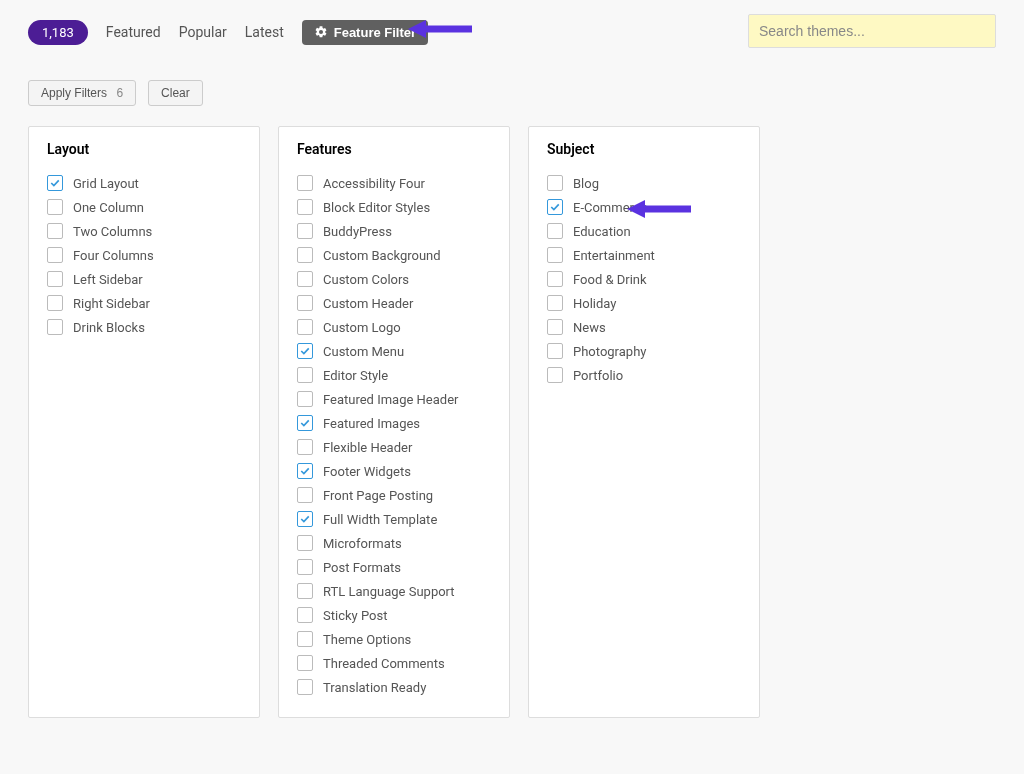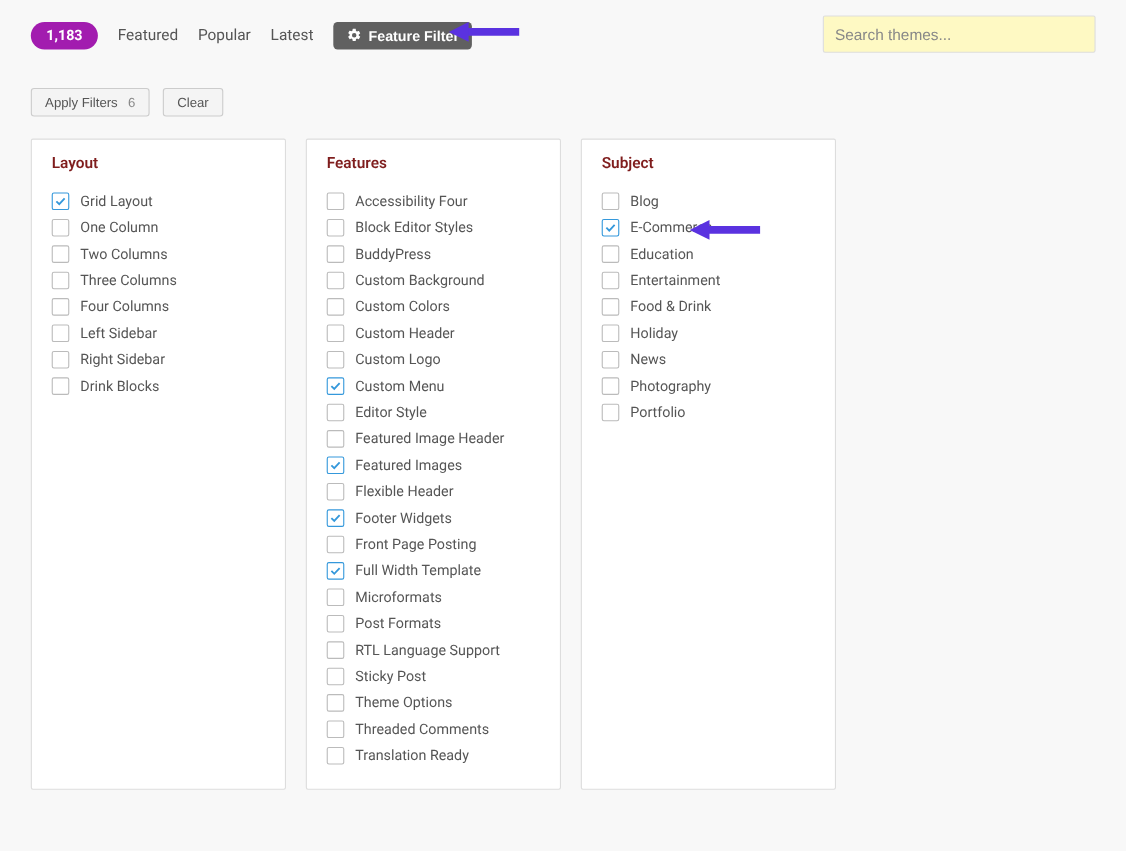--- a/index.html
+++ b/index.html
@@ -14,23 +14,23 @@
     .page {
       padding:14px 28px;
       background:#f8f8f8;
     }
     .header-row {
       display:flex; align-items:center; gap:18px;
       position:relative;
       height:36px;
     }
     .count-pill {
-      background:#a21caf; color:#fff;
+      background:#4c1d95; color:#fff;
       padding:5px 14px; border-radius:18px;
-      font-size:13px; font-weight:700;
+      font-size:13px; font-weight:400;
     }
     .tab-link {
       color:#555; font-size:14px; cursor:pointer;
     }
     .ff-btn {
       background:#606060; color:#fff;
       display:inline-flex; align-items:center;
       padding:5px 12px; border-radius:4px;
       font-size:13px; font-weight:600; cursor:pointer; gap:6px;
       border:none;
@@ -58,21 +58,21 @@
       display:flex; gap:18px;
     }
     .panel {
       background:#fff; border:1px solid #ddd; border-radius:2px;
       padding:14px 18px 18px;
     }
     .panel.layout   { width:232px; }
     .panel.features { width:232px; }
     .panel.subject  { width:232px; }
     .panel h3 {
-      font-size:14px; font-weight:600; color:#7f1d1d;
+      font-size:14px; font-weight:600; color:#000000;
       margin-bottom:14px;
     }
     .opt {
       display:flex; align-items:center; gap:10px;
       padding:4px 0; cursor:pointer;
       font-size:13px; color:#555;
     }
     .cb {
       width:16px; height:16px; border:1px solid #bbb; border-radius:2px;
       display:inline-flex; align-items:center; justify-content:center;
@@ -131,24 +131,20 @@
           <label class="opt">
             <span class="cb"></span>
             <span>One Column</span>
           </label>
           <label class="opt">
             <span class="cb"></span>
             <span>Two Columns</span>
           </label>
           <label class="opt">
             <span class="cb"></span>
-            <span>Three Columns</span>
-          </label>
-          <label class="opt">
-            <span class="cb"></span>
             <span>Four Columns</span>
           </label>
           <label class="opt">
             <span class="cb"></span>
             <span>Left Sidebar</span>
           </label>
           <label class="opt">
             <span class="cb"></span>
             <span>Right Sidebar</span>
           </label>

